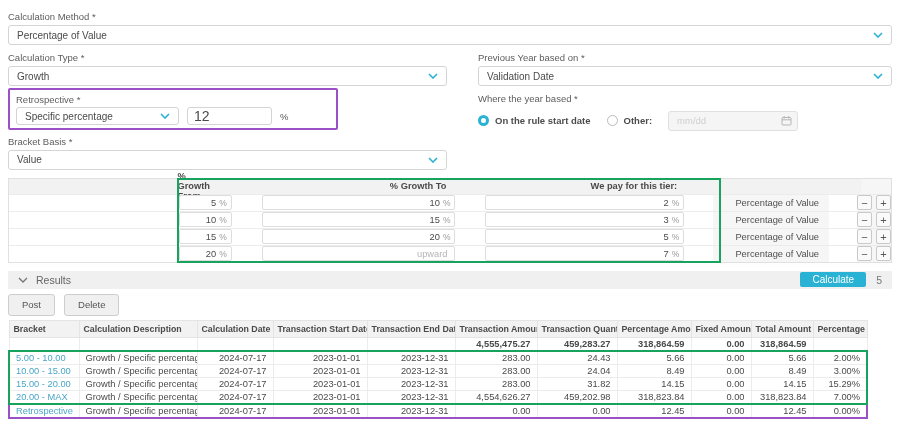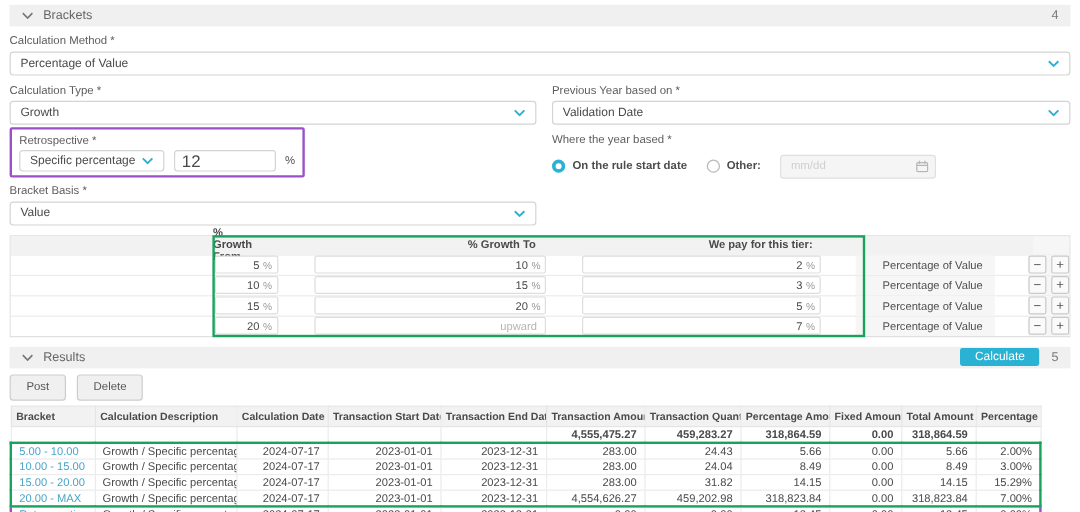--- a/index.html
+++ b/index.html
@@ -14,23 +14,23 @@
   .section-bar .bar-count { margin-left: 10px; color: #777; }
   .spacer-flex { margin-left: auto; }
 
   .chev-svg { display: inline-block; }
 
   
   .field-label { display: block; margin: 7px 0 3px; font-size: 9.5px; color: #5c5c5c; }
   .select-box { height: 20px; border: 1px solid #d4d4d4; border-radius: 3px; background: #fff;
     display: flex; align-items: center; justify-content: space-between; padding: 0 8px;
     font-size: 10px; color: #4a4a4a; cursor: pointer; }
-  .grid2 { display: grid; grid-template-columns: 439px 1fr; column-gap: 13px; }
-
-  .purple-group { width: 246px; border: 2px solid #9c50c5; border-radius: 2px;
+  .grid2 { display: grid; grid-template-columns: 439px 1fr; column-gap: 31px; }
+
+  .purple-group { width: 330px; border: 2px solid #9c50c5; border-radius: 2px;
     padding: 2px 6px 3px; margin-top: 2px; }
   .purple-group .field-label { margin: 2px 0 2px; }
   .inline-controls { display: flex; align-items: center; gap: 8px; }
   .purple-group .select-box { width: 163px; height: 18px; }
   .pct-input { width: 85px; height: 18px; border: 1px solid #d4d4d4; border-radius: 3px;
     padding: 0 6px; font-size: 14px; color: #4a4a4a; font-family: "Liberation Sans", sans-serif; }
   .unit-label { font-size: 9.5px; color: #555; }
 
   .radio-row { display: flex; align-items: center; gap: 6px; margin-top: 6px; }
   .radio { width: 11px; height: 11px; border-radius: 50%; flex: 0 0 auto; background: #fff; }
@@ -92,28 +92,20 @@
   td.bold { font-weight: bold; }
   td.link { color: #4aa6c8; cursor: pointer; }
   tbody.green-outline { border: 2px solid #17a35d; }
   tbody.purple-outline { border: 2px solid #9c50c5; }
 </style>
 </head>
 <body>
 
 <div class="page">
 
-  <div class="section-bar">
-    <svg class="chev-svg" width="10" height="6" viewBox="0 0 10 6">
-        <path d="M1 1l4 4 4-4" fill="none" stroke="#777" stroke-width="1.4"></path>
-      </svg>
-    <span class="bar-title">Brackets</span>
-    <span class="spacer-flex"></span>
-    <span class="bar-count">4</span>
-  </div>
 
   <label class="field-label">Calculation Method *</label>
   <div class="select-box">
     <span>Percentage of Value</span>
     <svg class="chev-svg" width="10" height="6" viewBox="0 0 10 6">
         <path d="M1 1l4 4 4-4" fill="none" stroke="#29b2d4" stroke-width="1.6"></path>
       </svg>
   </div>
 
   <div class="grid2">

